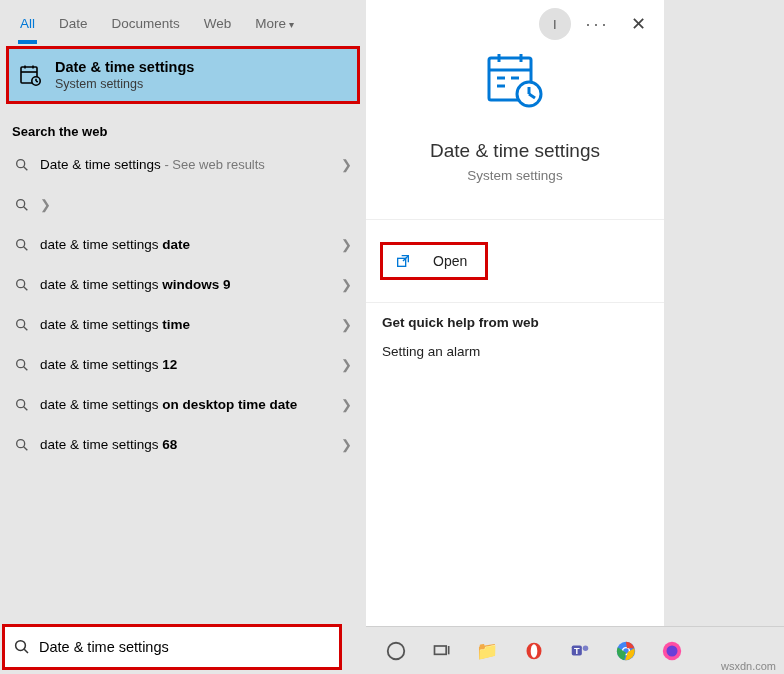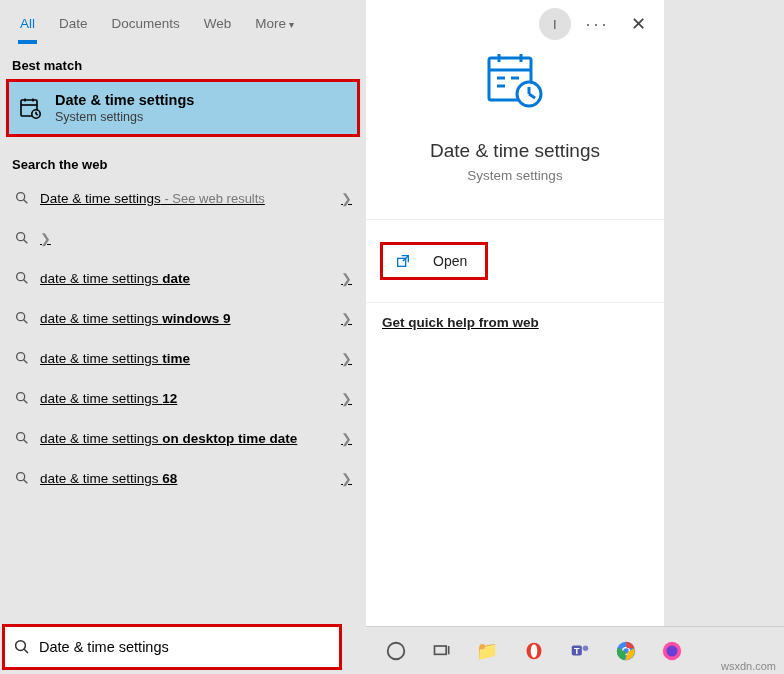--- a/index.html
+++ b/index.html
@@ -24,21 +24,21 @@
 
 .section-label { font-size: 13px; font-weight: 600; padding: 12px 12px 6px 12px; color:#000; }
 .best-match-wrap { border: 3px solid #d40000; margin: 0 6px 8px 6px; }
 .best-match { background: #9bcfe8; display:flex; align-items:center; padding:10px 8px; }
 .bm-icon { width:26px; height:26px; margin-right:12px; color:#000; display:flex; align-items:center; justify-content:center; }
 .bm-texts .bm-title { font-size:14.5px; font-weight:700; color:#000; }
 .bm-texts .bm-sub { font-size:12.5px; color:#3a3a3a; margin-top:2px; }
 
 
 .web-list { display:flex; flex-direction:column; }
-.web-item { display:flex; align-items:flex-end; padding:12px 14px; cursor:pointer; position:relative;text-decoration:underline; }
+.web-item { display:flex; align-items:flex-start; padding:12px 14px; cursor:pointer; position:relative; }
 .web-item .search-ico { width:16px; height:16px; margin-right:10px; color:#555; }
 .web-item .txt { font-size:13.5px; color:#000; flex:1; }
 .web-item .txt .bold { font-weight:700; }
 .web-item .sub { color:#777; font-size:13px; }
 .web-item .chev { color:#888; font-size:13px; }
 
 
 .search-box-wrap { position:absolute; left:2px; bottom:4px; width:340px; border:3px solid #d40000; background:#fff; }
 .search-box { display:flex; align-items:center; height:40px; padding:0 8px; }
 .search-box .search-ico { width:18px; height:18px; color:#333; margin-right:8px; }
@@ -48,21 +48,21 @@
 .details-header { text-align:center; padding: 36px 10px 24px 10px; }
 .big-icon { width:64px; height:64px; margin: 12px auto 28px auto; color:#0078d7; }
 .details-title { font-size:19px; color:#333; margin-bottom:6px; }
 .details-sub { font-size:13.5px; color:#777; }
 .open-row-wrap { display:flex; padding:10px 14px; }
 .open-btn-box { border:3px solid #d40000; }
 .open-btn { display:flex; align-items:center; gap:22px; padding:8px 18px 8px 12px; cursor:pointer; }
 .open-btn .open-ico { width:16px; height:16px; color:#0078d7; }
 .open-btn .open-lbl { font-size:14px; color:#222; }
 .hr { border:none; border-top:1px solid #eee; margin:12px 0; }
-.help-section { padding: 0 16px; text-decoration: underline; }
+.help-section { padding: 0 16px; }
 .help-title { font-size:13.5px; font-weight:700; margin-bottom:14px; color:#222; }
 .help-link { font-size:13.5px; color:#222; cursor:pointer; }
 
 
 .taskbar { position:absolute; left:366px; right:0; bottom:0; height:48px; background:#e6e6e6; border-top:1px solid #cfcfcf; display:flex; align-items:center; gap:22px; padding-left:18px; }
 .tb-ico { width:24px; height:24px; display:flex; align-items:center; justify-content:center; font-size:18px; }
 
 .watermark { position:absolute; right:8px; bottom:2px; font-size:11px; color:#888; }
 
 svg { display:block; }
@@ -74,21 +74,20 @@
 
   <div class="left-panel">
     <div class="tabs">
       <div class="tab active">All</div>
       <div class="tab">Date</div>
       <div class="tab">Documents</div>
       <div class="tab">Web</div>
       <div class="tab tab-more">More</div>
     </div>
 
-    <div class="section-label">Best match</div>
     <div class="best-match-wrap">
       <div class="best-match">
         <div class="bm-icon">
           <svg viewBox="0 0 24 24" width="24" height="24" fill="none" stroke="currentColor" stroke-width="1.6">
             <rect x="3" y="4" width="16" height="16" rx="1"></rect>
               <line x1="3" y1="9" x2="19" y2="9"></line>
             <line x1="7" y1="2.5" x2="7" y2="5.5"></line>
               <line x1="15" y1="2.5" x2="15" y2="5.5"></line>
             <circle cx="18" cy="18" r="4.2" fill="#9bcfe8"></circle>
               <line x1="18" y1="15.8" x2="18" y2="18"></line>
@@ -238,20 +237,21 @@
           </span>
           <span class="open-lbl">Open</span>
         </div>
       </div>
     </div>
 
     <hr class="hr">
 
     <div class="help-section">
       <div class="help-title">Get quick help from web</div>
+      <div class="help-link">Setting an alarm</div>
     </div>
   </div>
 </div>
 
 <div class="taskbar">
   <div class="tb-ico">
       <svg viewBox="0 0 24 24" width="22" height="22" fill="none" stroke="#555" stroke-width="2">
         <circle cx="12" cy="12" r="9"></circle>
       </svg>
     </div>

